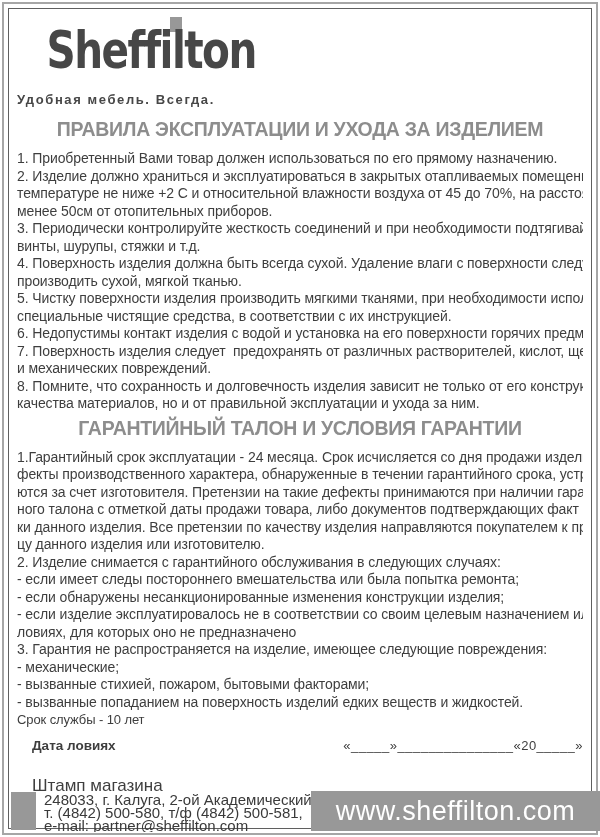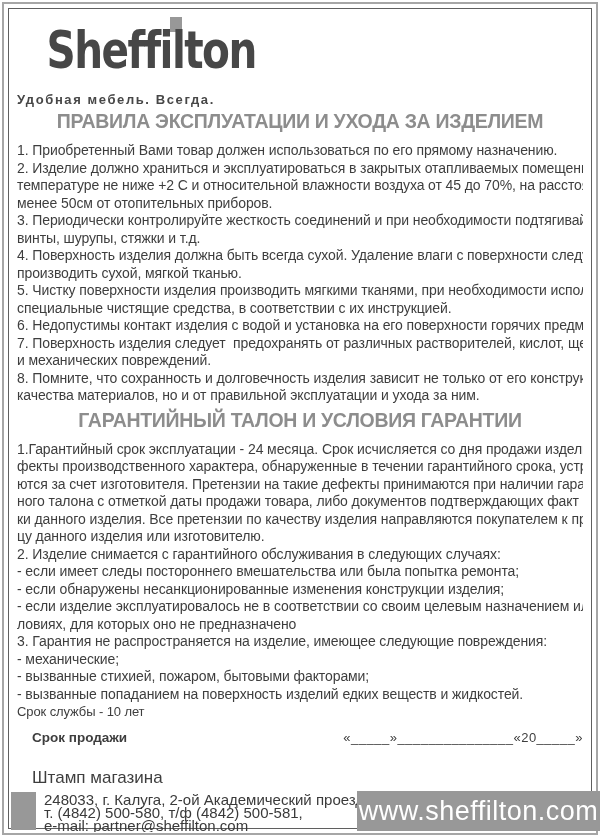--- a/index.html
+++ b/index.html
@@ -55,21 +55,21 @@
   }
   .tagline{
     margin-top:16px;
     font-size:13px;
     font-weight:bold;
     letter-spacing:1.6px;
     color:var(--brand-dark);
   }
   
   .section-title{
-    margin-top:3px;
+    margin-top:11px;
     text-align:center;
     font-size:19.5px;
     font-weight:bold;
     letter-spacing:-0.3px;
     color:var(--heading-gray);
   }
   .section-title.second{ margin-top:4px; }
   
   .body-lines{
     margin-top:9px;
@@ -124,21 +124,21 @@
     flex:1 1 auto;
     padding:2px 0 0 8px;
     font-size:15px;
     line-height:13px;
     color:#3a3a3a;
     white-space:pre;
     overflow:hidden;
   }
   .site-box{
     flex:0 0 auto;
-    width:243px;
+    width:289px;
     height:40px;
     background:var(--box-gray);
     color:#ffffff;
     display:flex;
     align-items:center;
     justify-content:center;
     font-size:27px;
     letter-spacing:0.5px;
   }
 </style>
@@ -191,21 +191,21 @@
 - если изделие эксплуатировалось не в соответствии со своим целевым назначением или в ус-
 ловиях, для которых оно не предназначено
 3. Гарантия не распространяется на изделие, имеющее следующие повреждения:
 - механические;
 - вызванные стихией, пожаром, бытовыми факторами;
 - вызванные попаданием на поверхность изделий едких веществ и жидкостей.</div>
 
     <div class="service-life">Срок службы - 10 лет</div>
 
     <div class="sale-date-row">
-      <span class="field-label">Срок продажи</span>
+      <span class="field-label">Дата ловиях</span>
       <span class="date-blank">«_____»_______________«20_____»</span>
     </div>
 
     <div class="stamp-label">Штамп магазина</div>
   </div>
 
   <div class="footer-strip">
     <div class="stamp-square"></div>
     <div class="address">248033, г. Калуга, 2-ой Академический проезд, 13,
 т. (4842) 500-580, т/ф (4842) 500-581,

